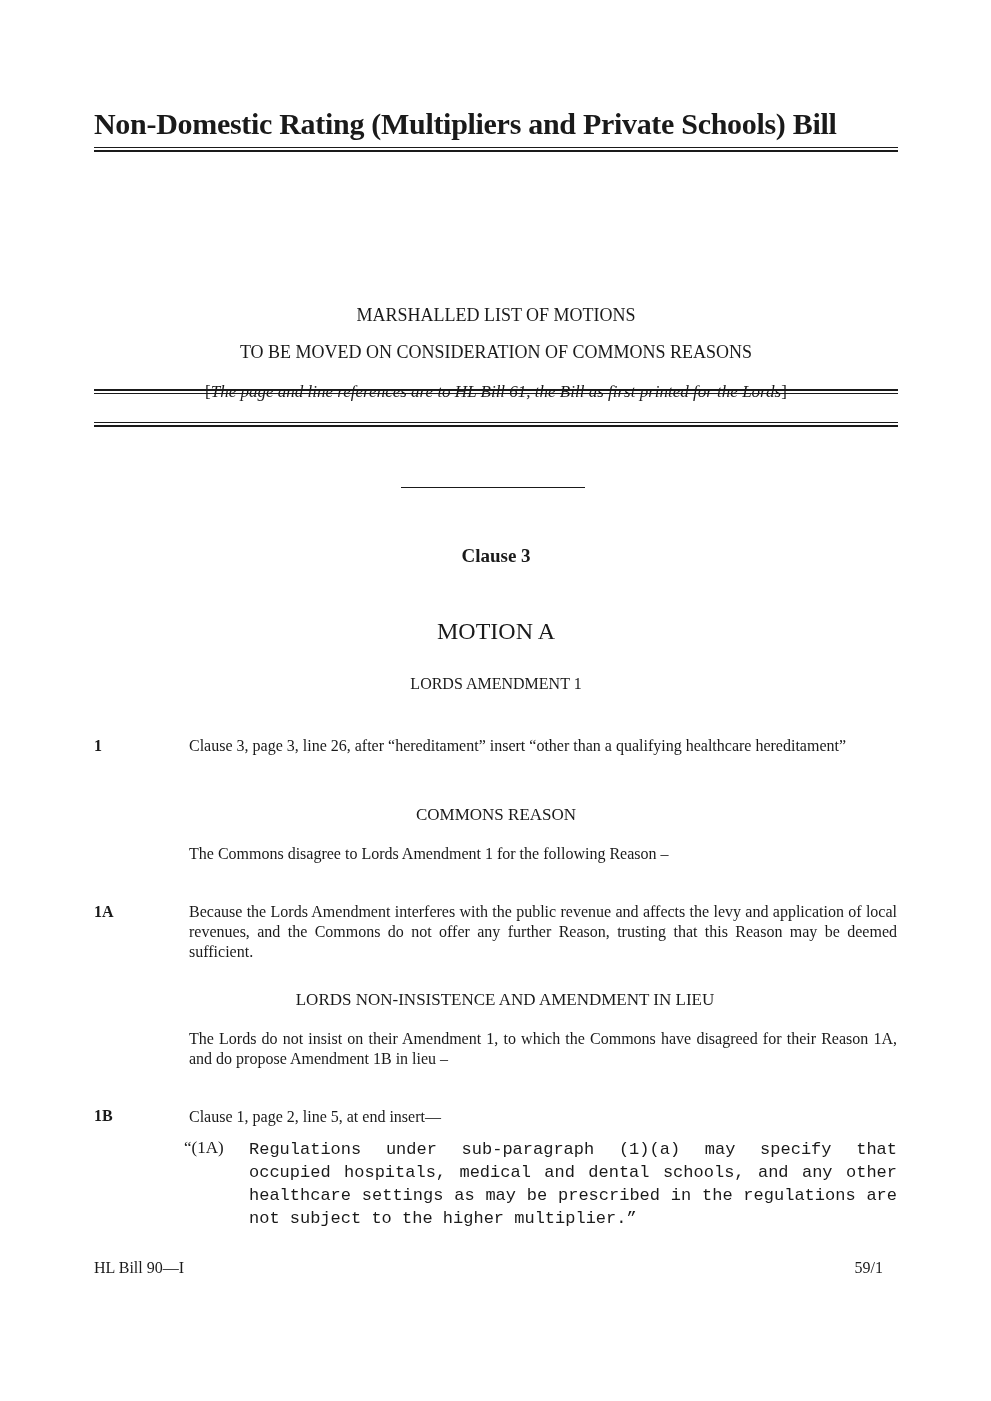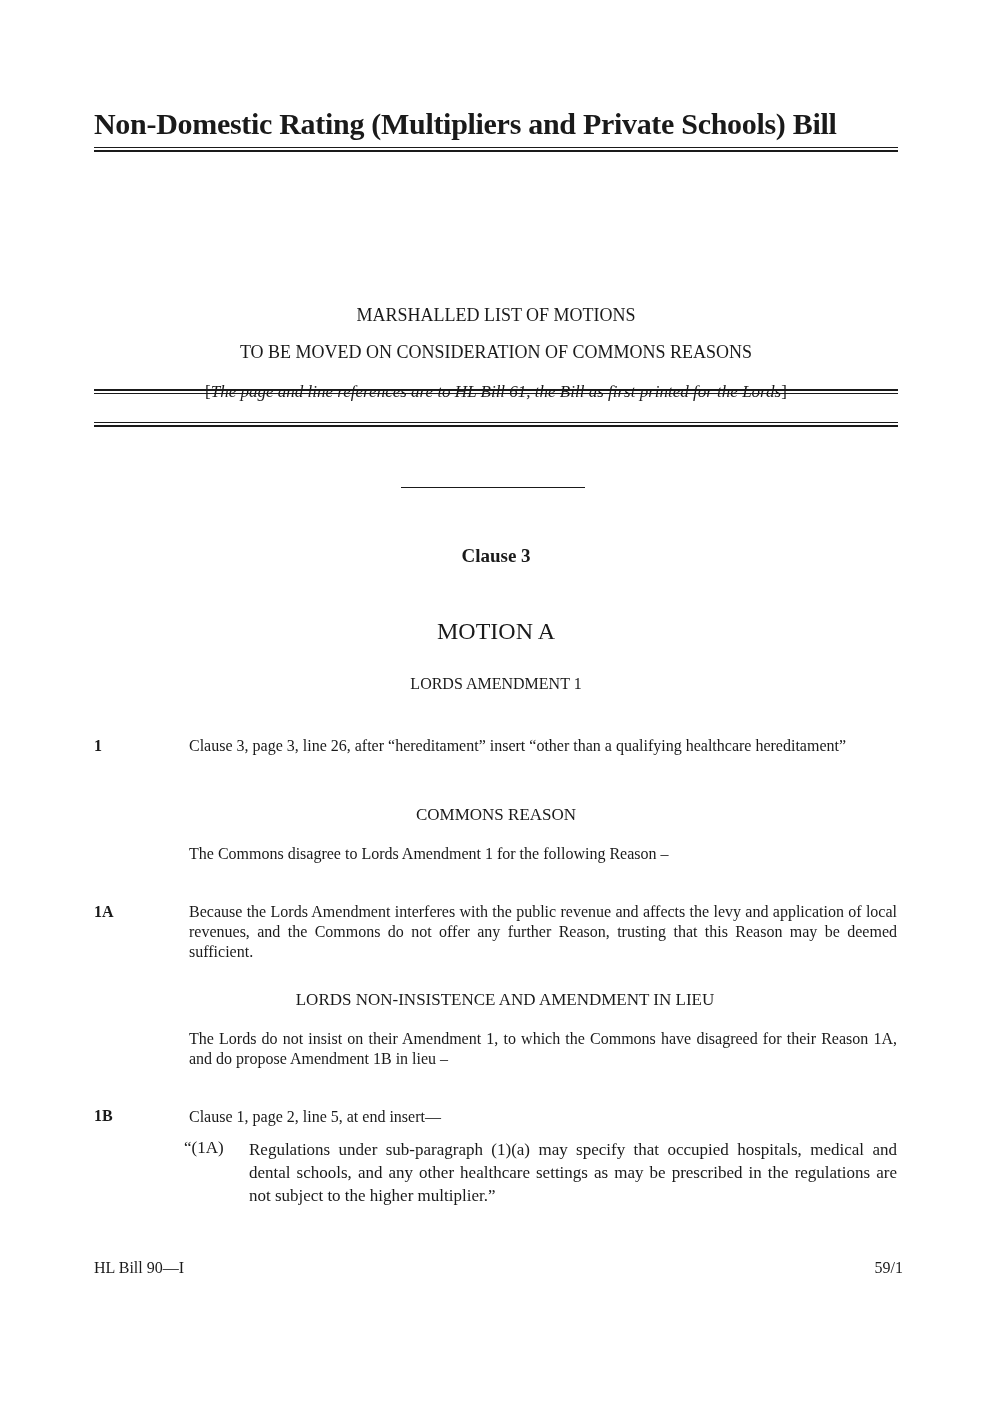--- a/index.html
+++ b/index.html
@@ -69,16 +69,16 @@
 
 <div class="abs num" style="top:903px;">1A</div>
 <div class="abs body-text italic" style="top:902px; font-size:16px;">Because the Lords Amendment interferes with the public revenue and affects the levy and application of local revenues, and the Commons do not offer any further Reason, trusting that this Reason may be deemed sufficient.</div>
 
 <div class="abs" style="left:189px; width:632px; top:990px; text-align:center; font-family:'Liberation Serif',serif; font-size:17px;">LORDS NON-INSISTENCE AND AMENDMENT IN LIEU</div>
 <div class="abs body-text italic" style="top:1029px;">The Lords do not insist on their Amendment 1, to which the Commons have disagreed for their Reason 1A, and do propose Amendment 1B in lieu –</div>
 
 <div class="abs num" style="top:1107px;">1B</div>
 <div class="abs body-text" style="top:1107px;">Clause 1, page 2, line 5, at end insert—</div>
 <div class="abs quote-label" style="top:1138px;">“(1A)</div>
-<div class="abs quote-text" style="top:1138px;">Regulations under sub-paragraph (1)(a) may specify that occupied hospitals, medical and dental schools, and any other healthcare settings as may be prescribed in the regulations are not subject to the higher multiplier.”</div>
+<div class="abs quote-text" style="top:1138px;font-family:Liberation Mono, monospace;">Regulations under sub-paragraph (1)(a) may specify that occupied hospitals, medical and dental schools, and any other healthcare settings as may be prescribed in the regulations are not subject to the higher multiplier.”</div>
 
 <div class="abs footer" style="left:94px; top:1259px;">HL Bill 90—I</div>
-<div class="abs footer" style="right:88px; top:1259px;">59/1</div>
+<div class="abs footer" style="right:108px; top:1259px;">59/1</div>
 
 </body></html>

